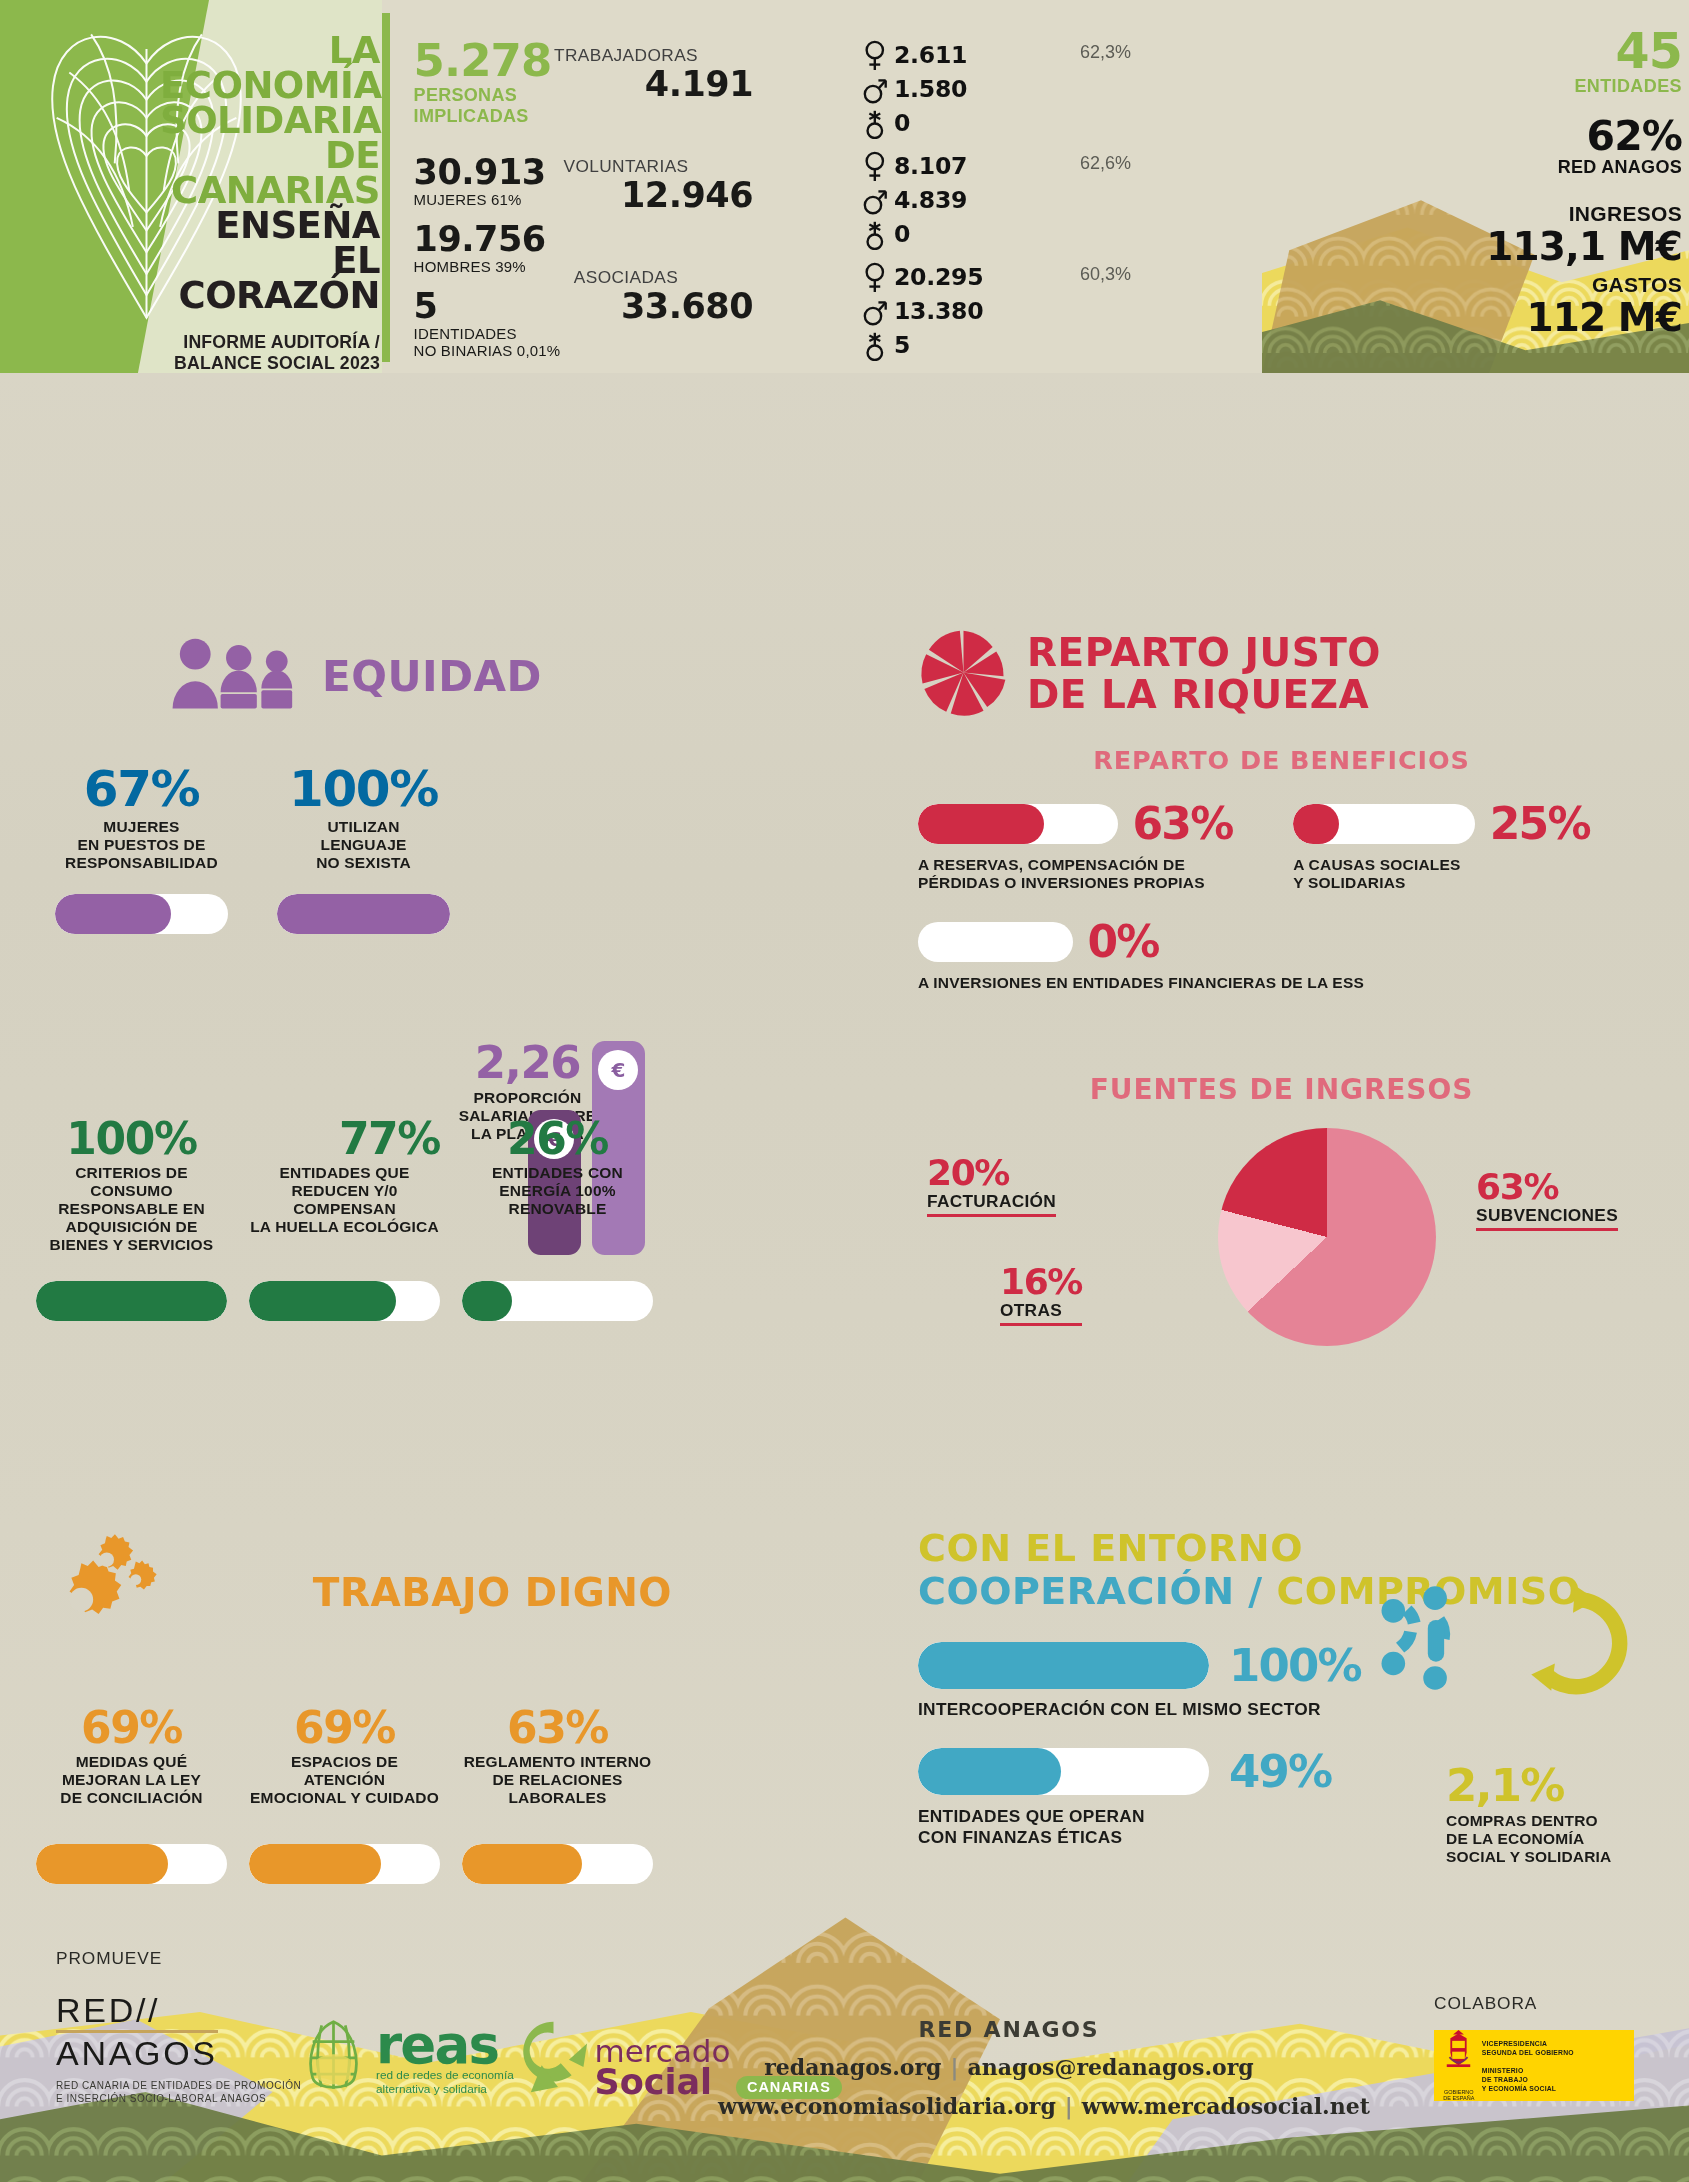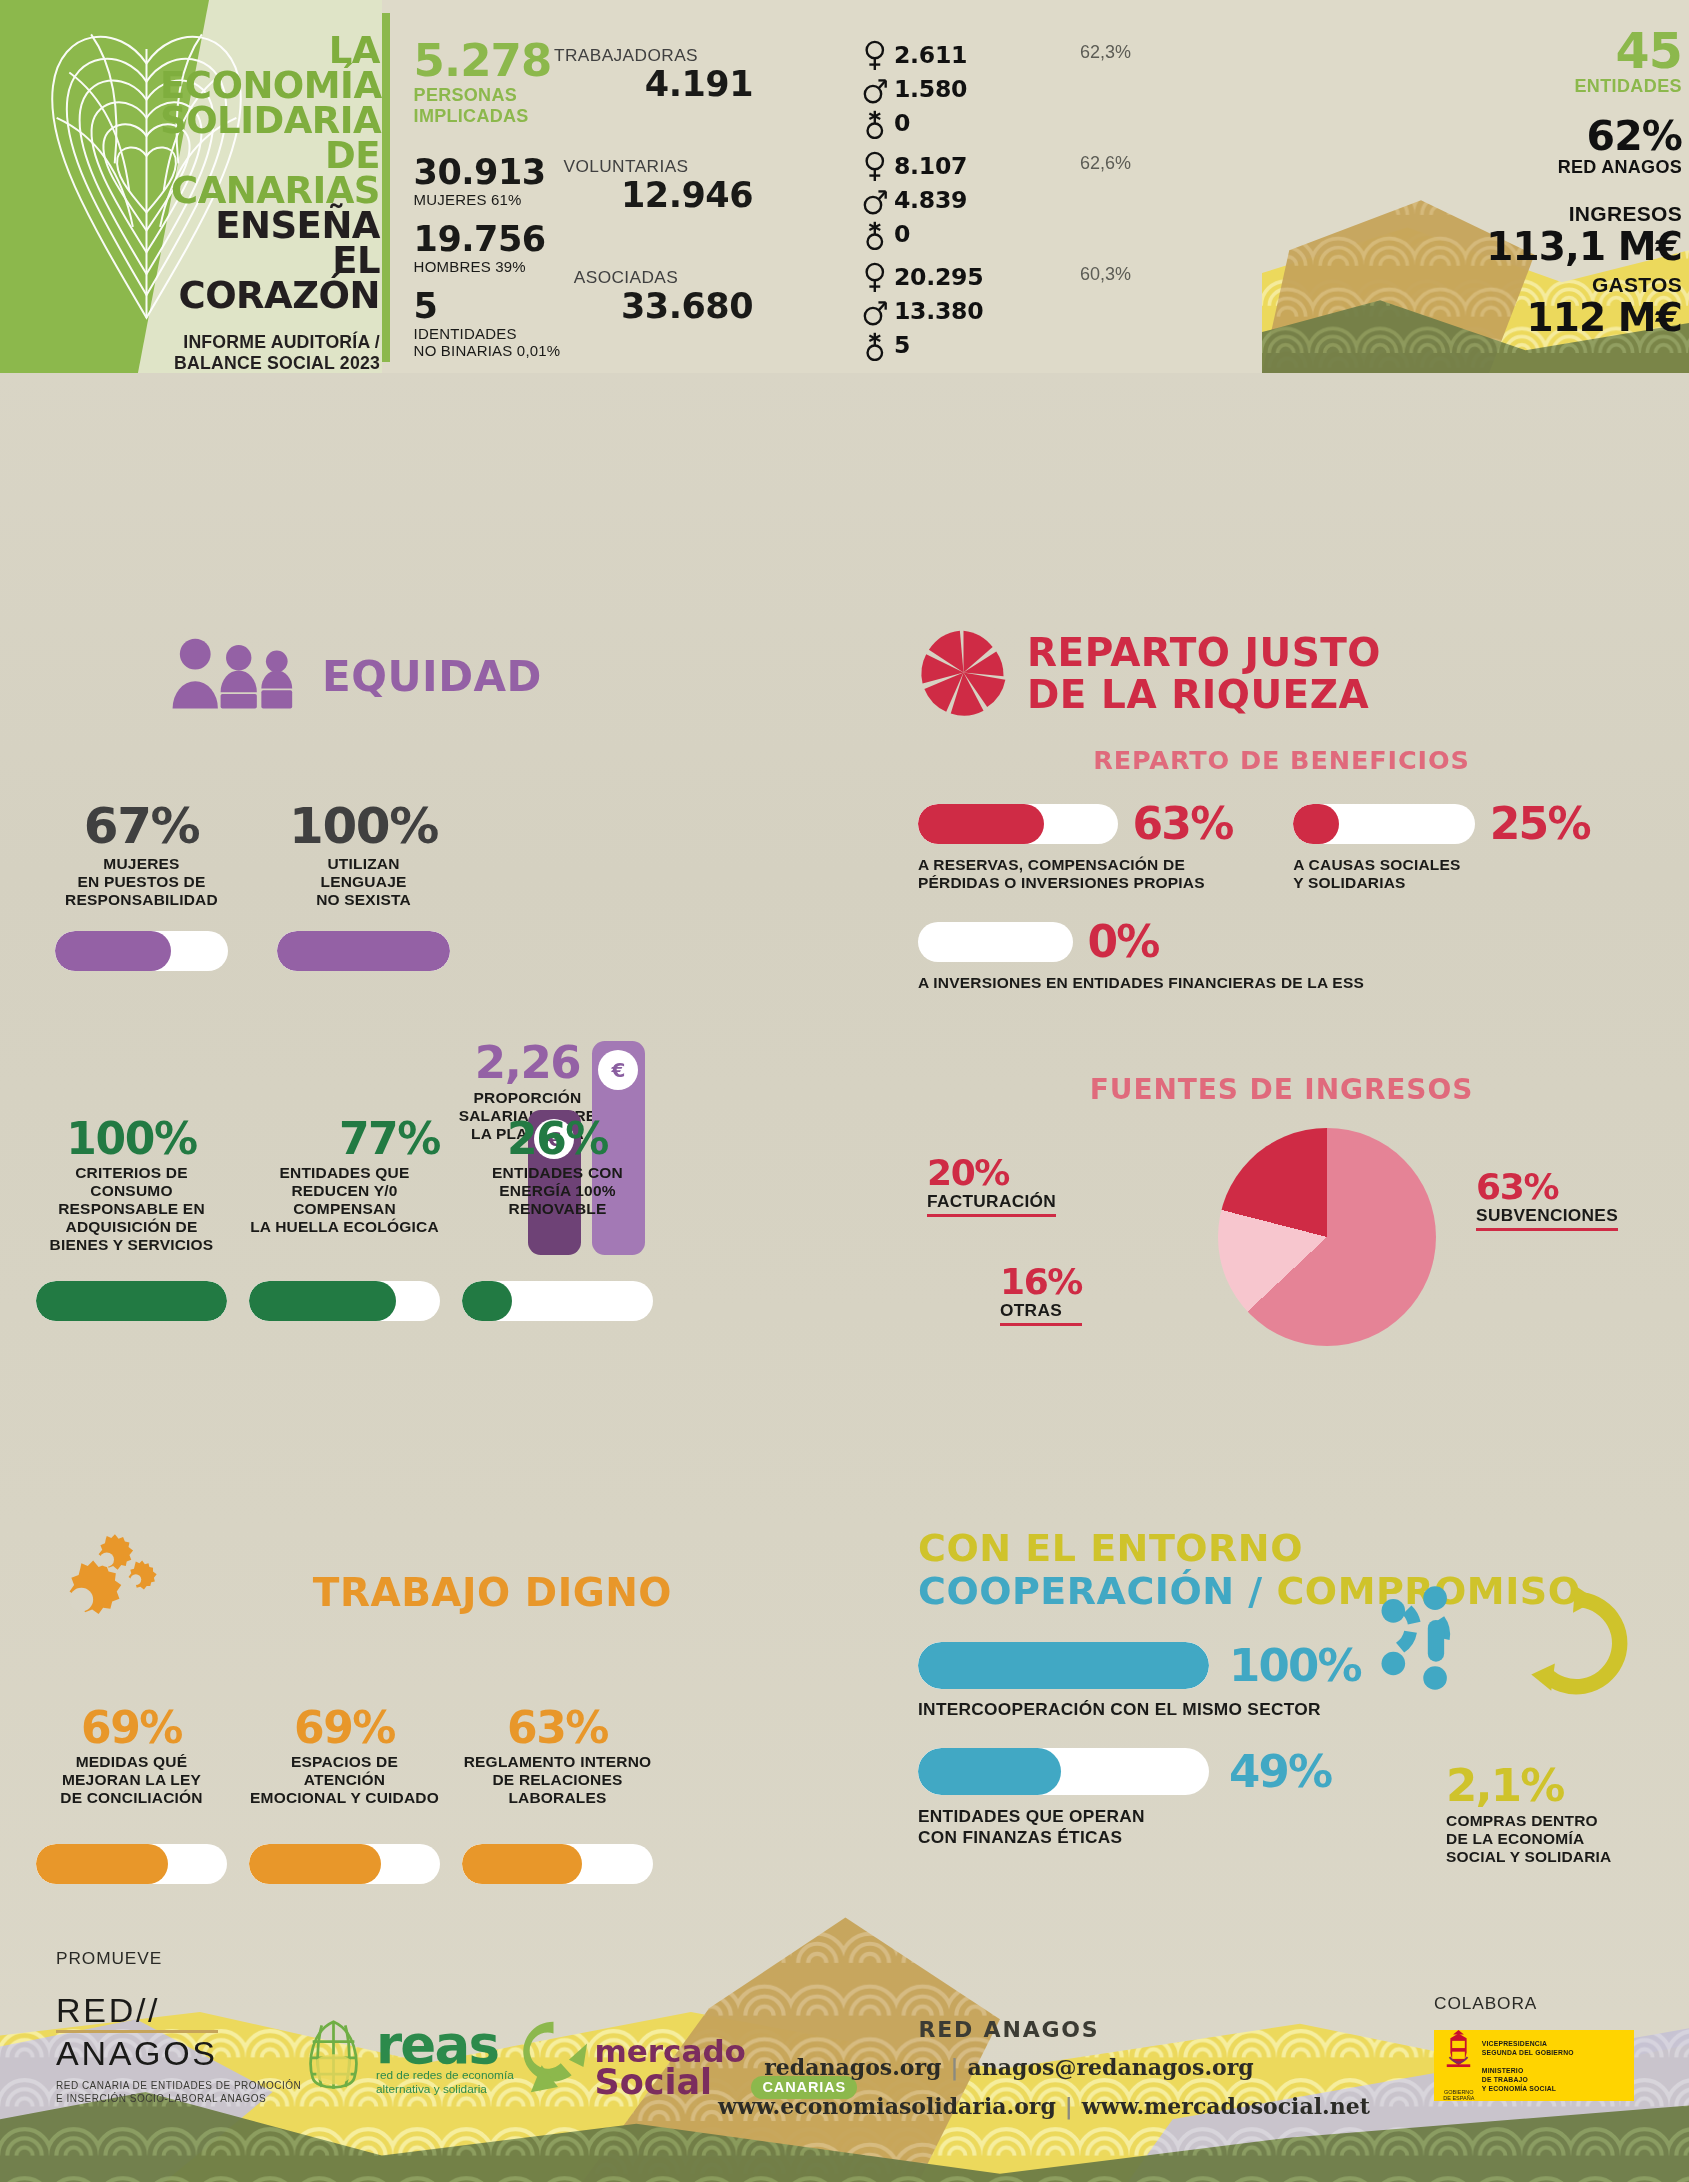--- a/index.html
+++ b/index.html
@@ -89,21 +89,21 @@
 
   .pct { font-family:"DejaVu Sans",sans-serif; font-weight:bold; letter-spacing:-1.4px; }
   .caption { font-weight:bold; font-size:15.5px; line-height:18px; color:#1a1a18; letter-spacing:0.2px; }
 
   .bar { position:relative; height:40px; border-radius:20px; background:#ffffff; overflow:hidden; box-shadow:0 0 0 0 rgba(0,0,0,0);}
   .bar > i { position:absolute; left:0; top:0; bottom:0; border-radius:20px; display:block; }
 
   
   .equidad { position:absolute; left:55px; top:636px; width:600px; }
   .eq-title { font-size:42px; color:#9461a5; }
-  .eq-pct { font-size:50px; color:#404040;margin-top:37px; }
+  .eq-pct { font-size:50px; color:#0369a1; }
   .eq-items { display:flex; gap:49px; margin-top:44px; }
   .eq-col { width:173px; }
   .eq-ratio { position:absolute; left:345px; top:400px; width:255px; }
   .eq-bars { position:absolute; left:473px; top:405px; width:118px; height:214px; }
   .eq-vbar { position:absolute; bottom:0; border-radius:12.7px; }
   .euro { position:absolute; width:40px; height:40px; border-radius:50%; background:#fff; display:flex; align-items:center; justify-content:center;
           font-family:"DejaVu Sans",sans-serif; font-weight:bold; font-size:20px; }
 
   
   .sost { position:absolute; left:36px; top:1073px; width:636px; }
@@ -156,21 +156,21 @@
   .footer { position:absolute; left:0; bottom:0; width:1689px; height:273px; }
   .fo-label { font-size:17.3px; color:#2a2a26; letter-spacing:0.9px; }
   .redanagos-logo { margin-top:22px; }
   .ra-1 { font-size:34px; letter-spacing:2.7px; color:#1a1a18; font-family:"Liberation Sans",sans-serif; }
   .ra-2 { font-size:34px; letter-spacing:2.7px; color:#1a1a18; border-top:3.6px solid #c6a45a; display:inline-block; padding-top:0.9px;}
   .ra-fine { font-size:10px; letter-spacing:0.5px; color:#3a3a34; margin-top:7.3px; line-height:12.7px;}
   .reas { position:absolute; left:300px; bottom:84px; }
   .reas-word { font-family:"DejaVu Sans",sans-serif; font-weight:bold; font-size:53px; color:#2c8a4b; letter-spacing:-1.8px; line-height:47px;}
   .reas-fine { font-size:11.8px; color:#2c8a4b; line-height:14.5px; }
   .mercado { position:absolute; left:518px; bottom:84px; }
-  .merc-1 { font-family:"DejaVu Sans",sans-serif; font-weight:bold; font-size:31px; color:#7b2d5e; line-height:29px;}
+  .merc-1 { font-family:"DejaVu Sans",sans-serif; font-weight:normal; font-size:31px; color:#7b2d5e; line-height:29px;}
   .merc-2 { font-family:"DejaVu Sans",sans-serif; font-weight:bold; font-size:35px; color:#7b2d5e; line-height:33px;}
   .merc-badge { display:inline-block; background:#8cb84c; color:#fff; font-weight:bold; font-size:14.5px; padding:3.6px 11px; border-radius:12.7px; letter-spacing:0.9px; vertical-align:7.3px;}
   .contact { position:absolute; left:718px; bottom:64px; width:582px; text-align:center; }
   .c-title { font-family:"DejaVu Sans",sans-serif; font-weight:bold; font-size:22px; color:#3c3c34; letter-spacing:1.8px;}
   .c-line { font-family:"DejaVu Serif",serif; font-weight:bold; font-size:22px; color:#2b2b26; margin-top:12.7px;}
   .c-line span.sep { color:#8a8a80; padding:0 9px;}
   .colabora { position:absolute; right:55px; bottom:82px; text-align:left;}
   .gob-box { margin-top:16.4px; width:200px; height:71px; background:#ffd400; display:flex; align-items:center; gap:5.5px; padding:5.5px 7.3px;}
   .gob-txt { font-size:6.8px; line-height:9px; color:#1a1a18; font-weight:bold; letter-spacing:0.2px;}
   .gob-crest { width:35px; height:56px; }

